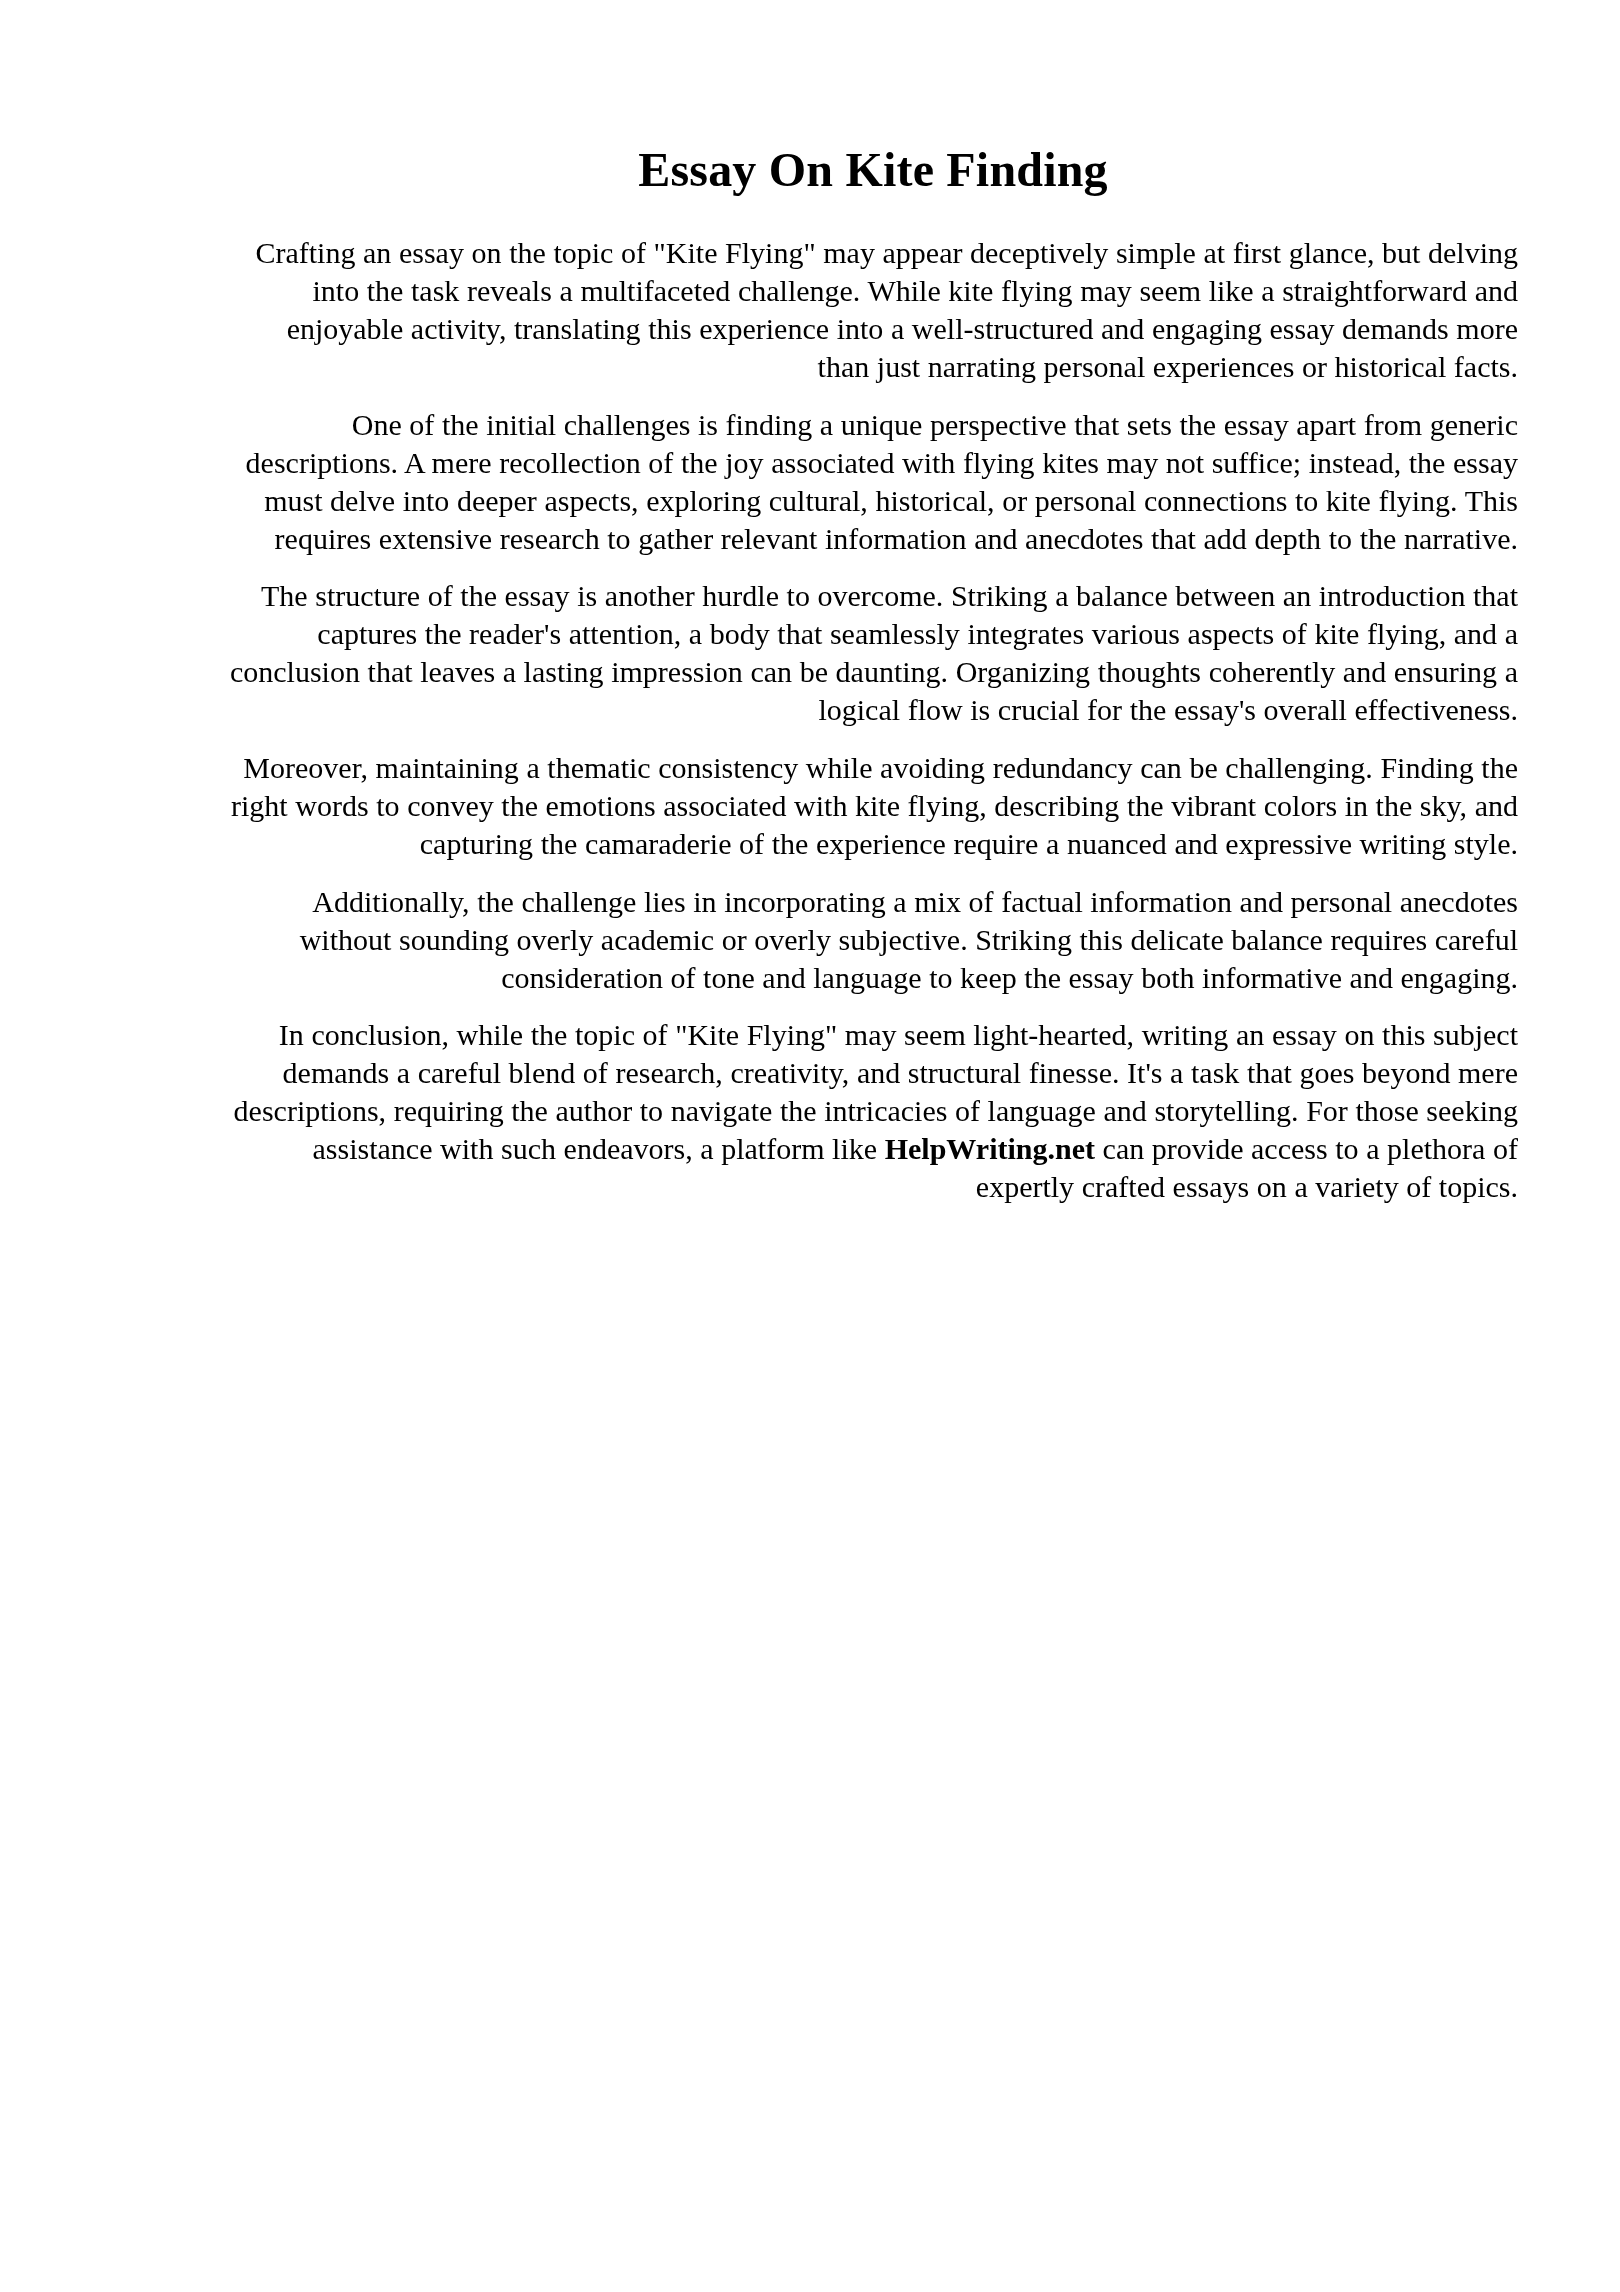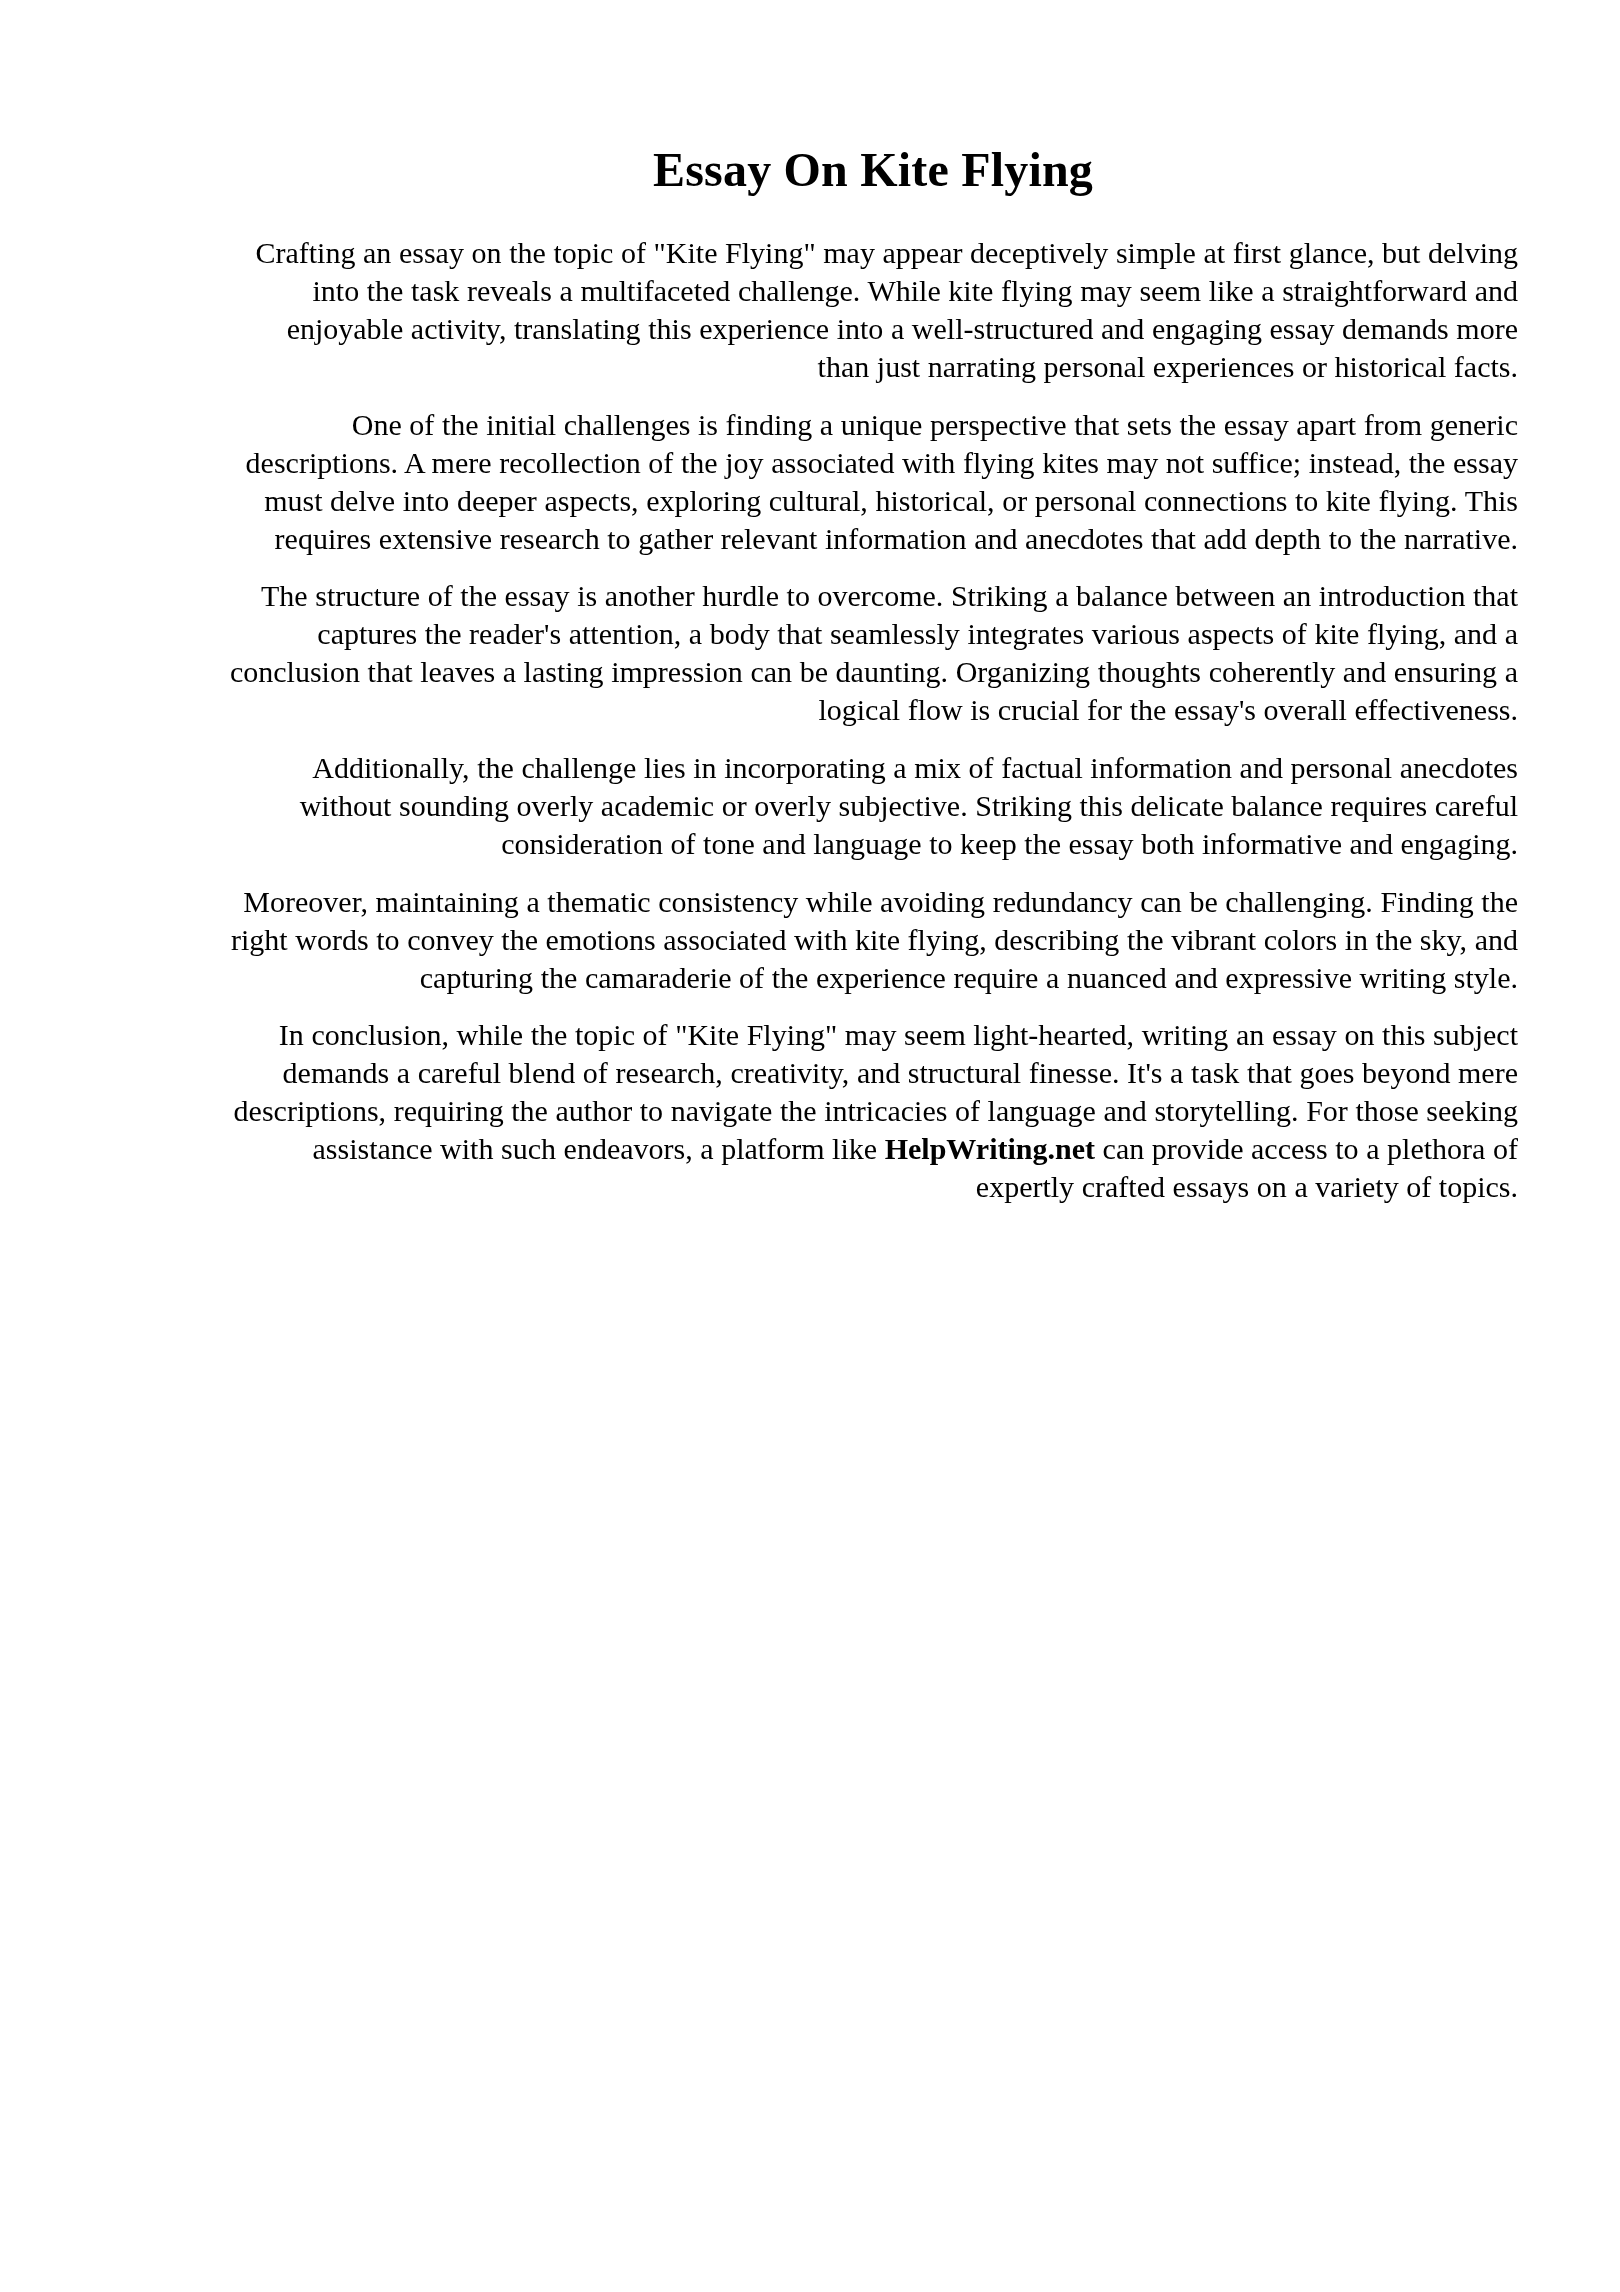--- a/index.html
+++ b/index.html
@@ -64,32 +64,32 @@
   .brand {
     font-weight: bold;
   }
 </style>
 </head>
 <body>
 
 <div class="page">
   <div class="content">
 
-    <h1 class="doc-title">Essay On Kite Flying</h1>
+    <h1 class="doc-title">Essay On Kite Finding</h1>
 
     <div class="body-copy">
 
       <p class="para">Crafting an essay on the topic of "Kite Flying" may appear deceptively simple at first glance, but delving into the task reveals a multifaceted challenge. While kite flying may seem like a straightforward and enjoyable activity, translating this experience into a well-structured and engaging essay demands more than just narrating personal experiences or historical facts.</p>
 
       <p class="para">One of the initial challenges is finding a unique perspective that sets the essay apart from generic descriptions. A mere recollection of the joy associated with flying kites may not suffice; instead, the essay must delve into deeper aspects, exploring cultural, historical, or personal connections to kite flying. This requires extensive research to gather relevant information and anecdotes that add depth to the narrative.</p>
 
       <p class="para">The structure of the essay is another hurdle to overcome. Striking a balance between an introduction that captures the reader's attention, a body that seamlessly integrates various aspects of kite flying, and a conclusion that leaves a lasting impression can be daunting. Organizing thoughts coherently and ensuring a logical flow is crucial for the essay's overall effectiveness.</p>
 
+      <p class="para">Moreover, maintaining a thematic consistency while avoiding redundancy can be challenging. Finding the right words to convey the emotions associated with kite flying, describing the vibrant colors in the sky, and capturing the camaraderie of the experience require a nuanced and expressive writing style.</p>
+
       <p class="para">Additionally, the challenge lies in incorporating a mix of factual information and personal anecdotes without sounding overly academic or overly subjective. Striking this delicate balance requires careful consideration of tone and language to keep the essay both informative and engaging.</p>
-
-      <p class="para">Moreover, maintaining a thematic consistency while avoiding redundancy can be challenging. Finding the right words to convey the emotions associated with kite flying, describing the vibrant colors in the sky, and capturing the camaraderie of the experience require a nuanced and expressive writing style.</p>
 
       <p class="para"><span>In conclusion, while the topic of "Kite Flying" may seem light-hearted, writing an essay on this subject demands a careful blend of research, creativity, and structural finesse. It's a task that goes beyond mere descriptions, requiring the author to navigate the intricacies of language and storytelling. For those seeking assistance with such endeavors, a platform like </span><span class="brand">HelpWriting.net</span><span> can provide access to a plethora of expertly crafted essays on a variety of topics.</span></p>
 
     </div>
   </div>
 </div>
 
 
 </body></html>

